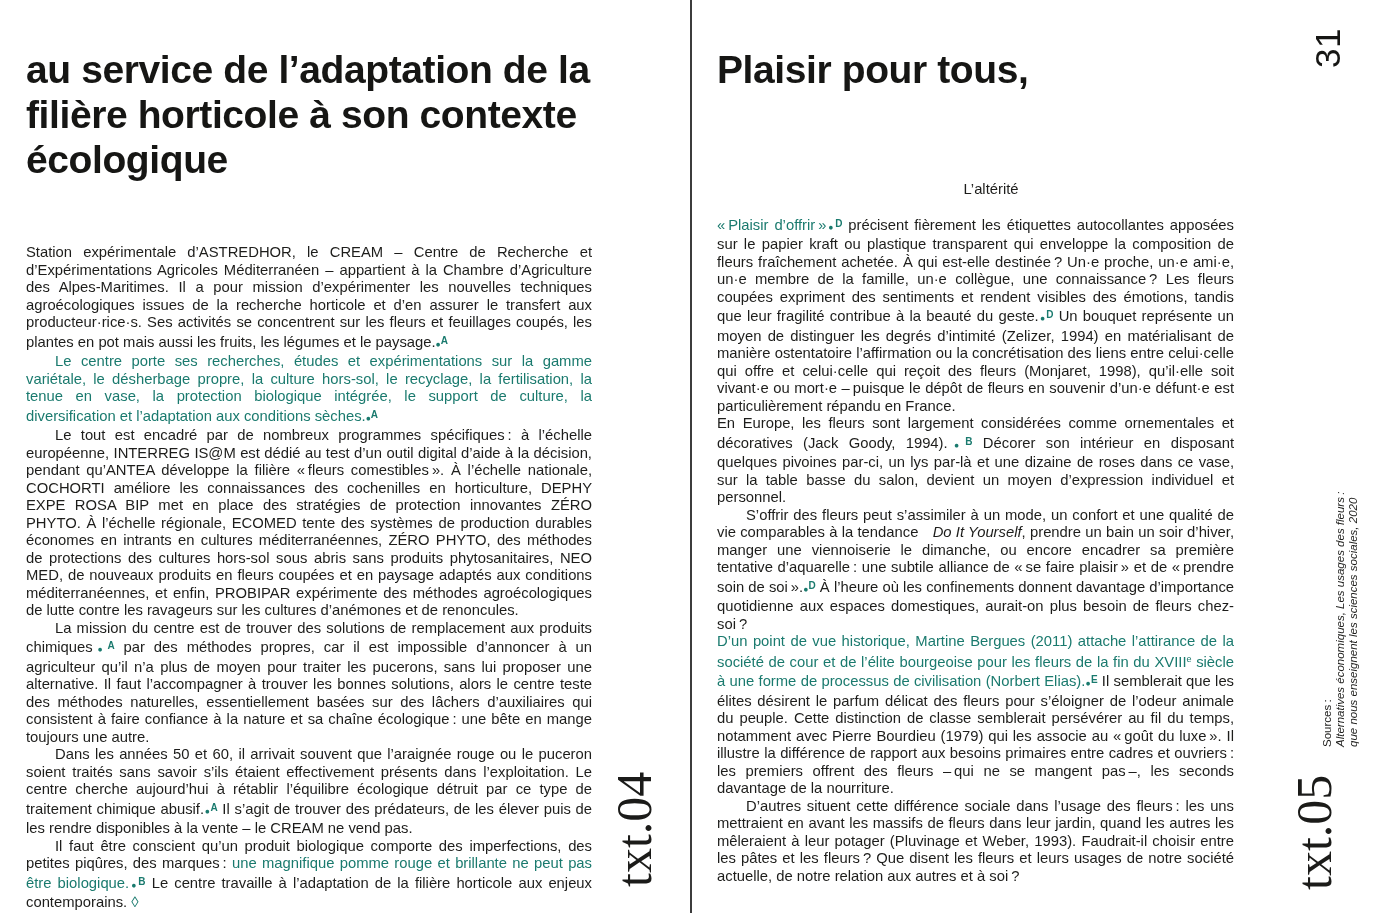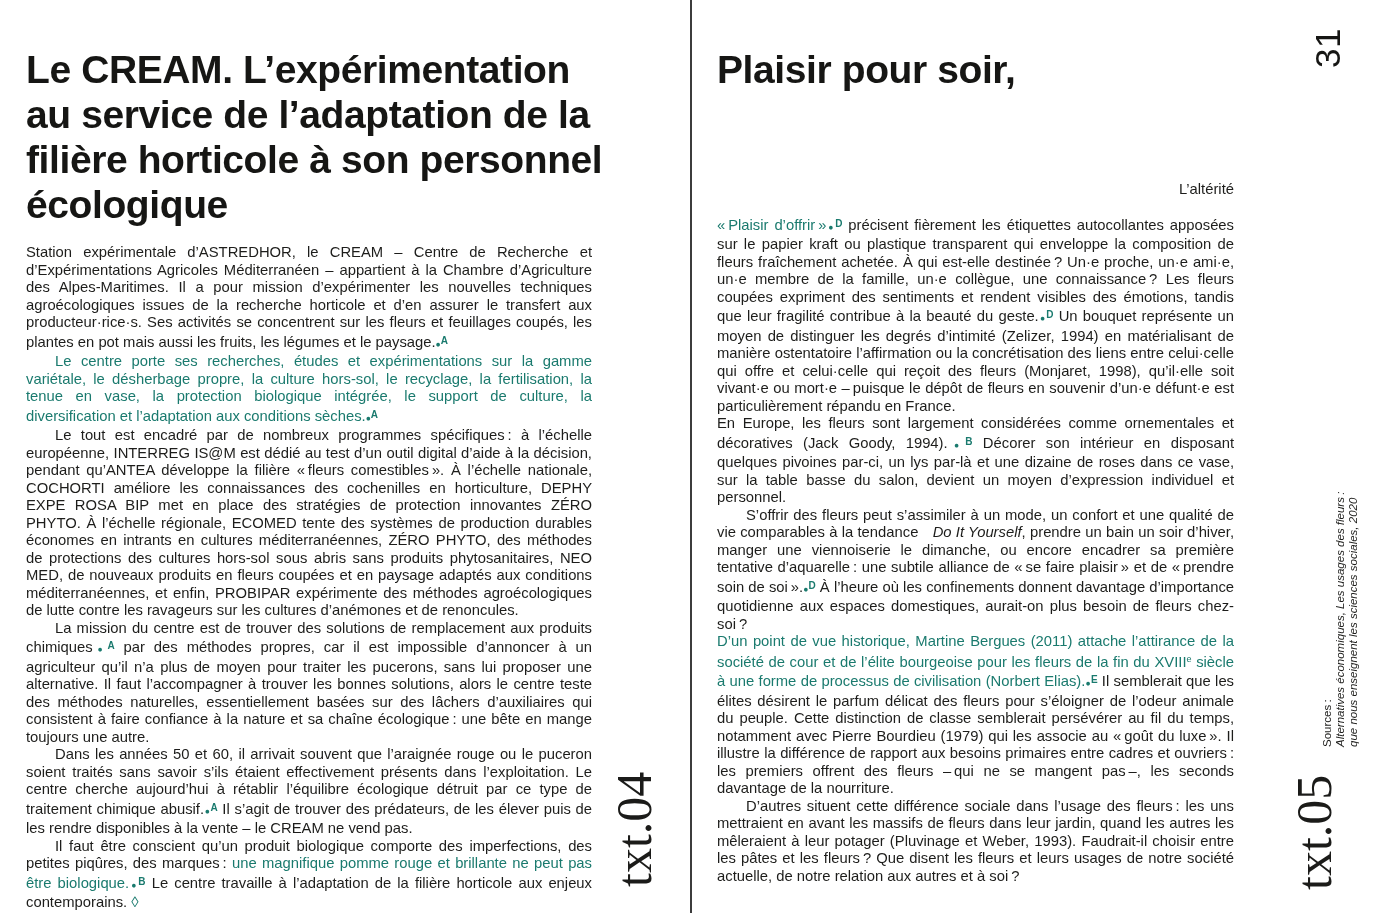--- a/index.html
+++ b/index.html
@@ -15,21 +15,21 @@
   .divider{position:absolute;left:690px;top:0;width:2px;height:913px;background:#3c3c3c;}
   .title{position:absolute;top:21px;font-size:39px;line-height:45px;letter-spacing:-0.4px;color:#161614;}
   #left-title{left:26px;width:640px;}
   #right-title{left:717px;width:580px;}
   .title .tline{display:block;}
   .body-col{position:absolute;font-size:14.8px;line-height:17.5px;text-align:justify;hyphens:auto;-webkit-hyphens:auto;}
   #left-body{left:26px;top:244px;width:566px;}
   #right-body{left:717px;top:181px;width:517px;}
   p.para{margin:0;}
   p.indent{text-indent:29px;}
-  .section-heading{margin:13px 0 16px 0;padding-left:31px;text-align:right;}
+  .section-heading{margin:13px 0 16px 0;padding-left:31px;text-align:center;}
   .section:first-child .section-heading{margin-top:0;}
   .s-accent{color:var(--accent);}
   .s-italic{font-style:italic;margin-left:10px;}
   .s-sup{font-size:9px;vertical-align:5px;}
   .mk{color:var(--accent);white-space:nowrap;}
   .mk .dot{font-size:8.5px;}
   .mk sup{font-size:10px;font-weight:bold;vertical-align:3px;}
   .rot{position:absolute;transform:rotate(-90deg);transform-origin:0 0;white-space:nowrap;}
   #page-number{left:1308px;top:68px;font-size:35px;letter-spacing:0.5px;color:#161614;width:80px;}
   #sources{left:1321px;top:747px;font-size:11.5px;line-height:13px;width:340px;color:#1d1d1b;}
@@ -39,36 +39,35 @@
   #txt04{left:605px;top:887px;}
   #txt05{left:1285px;top:890px;}
 </style>
 </head>
 <body>
 
 <div class="sheet">
   <div class="divider"></div>
 
   <h1 class="title" id="left-title">
-      <span class="tline">Le CREAM. L’expérimentation</span>
       <span class="tline">au service de l’adaptation de la</span>
-      <span class="tline">filière horticole à son personnel</span>
+      <span class="tline">filière horticole à son contexte</span>
       <span class="tline">écologique</span>
     </h1>
   <div class="body-col" id="left-body">
       <p class="para"><span>Station expérimentale d’ASTREDHOR, le CREAM – Centre de Recherche et d’Expérimentations Agricoles Méditerranéen – appartient à la Chambre d’Agriculture des Alpes-Maritimes. Il a pour mission d’expérimenter les nouvelles techniques agroécologiques issues de la recherche horticole et d’en assurer le transfert aux producteur·rice·s. Ses activités se concentrent sur les fleurs et feuillages coupés, les plantes en pot mais aussi les fruits, les légumes et le paysage.</span><span class="mk"><span class="dot">●</span><sup>A</sup></span></p>
       <p class="para indent"><span class="s-accent">Le centre porte ses recherches, études et expérimentations sur la gamme variétale, le désherbage propre, la culture hors-sol, le recyclage, la fertilisation, la tenue en vase, la protection biologique intégrée, le support de culture, la diversification et l’adaptation aux conditions sèches.</span><span class="mk"><span class="dot">●</span><sup>A</sup></span></p>
       <p class="para indent"><span>Le tout est encadré par de nombreux programmes spécifiques : à l’échelle européenne, INTERREG IS@M est dédié au test d’un outil digital d’aide à la décision, pendant qu’ANTEA développe la filière « fleurs comestibles ». À l’échelle nationale, COCHORTI améliore les connaissances des cochenilles en horticulture, DEPHY EXPE ROSA BIP met en place des stratégies de protection innovantes ZÉRO PHYTO. À l’échelle régionale, ECOMED tente des systèmes de production durables économes en intrants en cultures méditerranéennes, ZÉRO PHYTO, des méthodes de protections des cultures hors-sol sous abris sans produits phytosanitaires, NEO MED, de nouveaux produits en fleurs coupées et en paysage adaptés aux conditions méditerranéennes, et enfin, PROBIPAR expérimente des méthodes agroécologiques de lutte contre les ravageurs sur les cultures d’anémones et de renoncules.</span></p>
       <p class="para indent"><span>La mission du centre est de trouver des solutions de remplacement aux produits chimiques</span><span class="mk"><span class="dot">●</span><sup>A</sup></span><span> par des méthodes propres, car il est impossible d’annoncer à un agriculteur qu’il n’a plus de moyen pour traiter les pucerons, sans lui proposer une alternative. Il faut l’accompagner à trouver les bonnes solutions, alors le centre teste des méthodes naturelles, essentiellement basées sur des lâchers d’auxiliaires qui consistent à faire confiance à la nature et sa chaîne écologique : une bête en mange toujours une autre.</span></p>
       <p class="para indent"><span>Dans les années 50 et 60, il arrivait souvent que l’araignée rouge ou le puceron soient traités sans savoir s’ils étaient effectivement présents dans l’exploitation. Le centre cherche aujourd’hui à rétablir l’équilibre écologique détruit par ce type de traitement chimique abusif.</span><span class="mk"><span class="dot">●</span><sup>A</sup></span><span> Il s’agit de trouver des prédateurs, de les élever puis de les rendre disponibles à la vente – le CREAM ne vend pas.</span></p>
       <p class="para indent"><span>Il faut être conscient qu’un produit biologique comporte des imperfections, des petites piqûres, des marques : </span><span class="s-accent">une magnifique pomme rouge et brillante ne peut pas être biologique.</span><span class="mk"><span class="dot">●</span><sup>B</sup></span><span> Le centre travaille à l’adaptation de la filière horticole aux enjeux contemporains. </span><span class="s-accent">◊</span></p>
     </div>
 
   <h1 class="title" id="right-title">
-      <span class="tline">Plaisir pour soir,</span>
+      <span class="tline">Plaisir pour tous,</span>
     </h1>
   <div class="body-col" id="right-body">
       <div class="section">
         <div class="section-heading">L’altérité</div>
         <p class="para"><span class="s-accent">« Plaisir d’offrir »</span><span class="mk"><span class="dot">●</span><sup>D</sup></span><span> précisent fièrement les étiquettes autocollantes apposées sur le papier kraft ou plastique transparent qui enveloppe la composition de fleurs fraîchement achetée. À qui est-elle destinée ? Un·e proche, un·e ami·e, un·e membre de la famille, un·e collègue, une connaissance ? Les fleurs coupées expriment des sentiments et rendent visibles des émotions, tandis que leur fragilité contribue à la beauté du geste.</span><span class="mk"><span class="dot">●</span><sup>D</sup></span><span> Un bouquet représente un moyen de distinguer les degrés d’intimité (Zelizer, 1994) en matérialisant de manière ostentatoire l’affirmation ou la concrétisation des liens entre celui·celle qui offre et celui·celle qui reçoit des fleurs (Monjaret, 1998), qu’il·elle soit vivant·e ou mort·e – puisque le dépôt de fleurs en souvenir d’un·e défunt·e est particulièrement répandu en France.</span></p>
       </div>
       <div class="section">
         <p class="para"><span>En Europe, les fleurs sont largement considérées comme ornementales et décoratives (Jack Goody, 1994).</span><span class="mk"><span class="dot">●</span><sup>B</sup></span><span> Décorer son intérieur en disposant quelques pivoines par-ci, un lys par-là et une dizaine de roses dans ce vase, sur la table basse du salon, devient un moyen d’expression individuel et personnel.</span></p>
         <p class="para indent"><span>S’offrir des fleurs peut s’assimiler à un mode, un confort et une qualité de vie comparables à la tendance </span><span class="s-italic">Do It Yourself</span><span>, prendre un bain un soir d’hiver, manger une viennoiserie le dimanche, ou encore encadrer sa première tentative d’aquarelle : une subtile alliance de « se faire plaisir » et de « prendre soin de soi ».</span><span class="mk"><span class="dot">●</span><sup>D</sup></span><span> À l’heure où les confinements donnent davantage d’importance quotidienne aux espaces domestiques, aurait-on plus besoin de fleurs chez-soi ?</span></p>
       </div>

